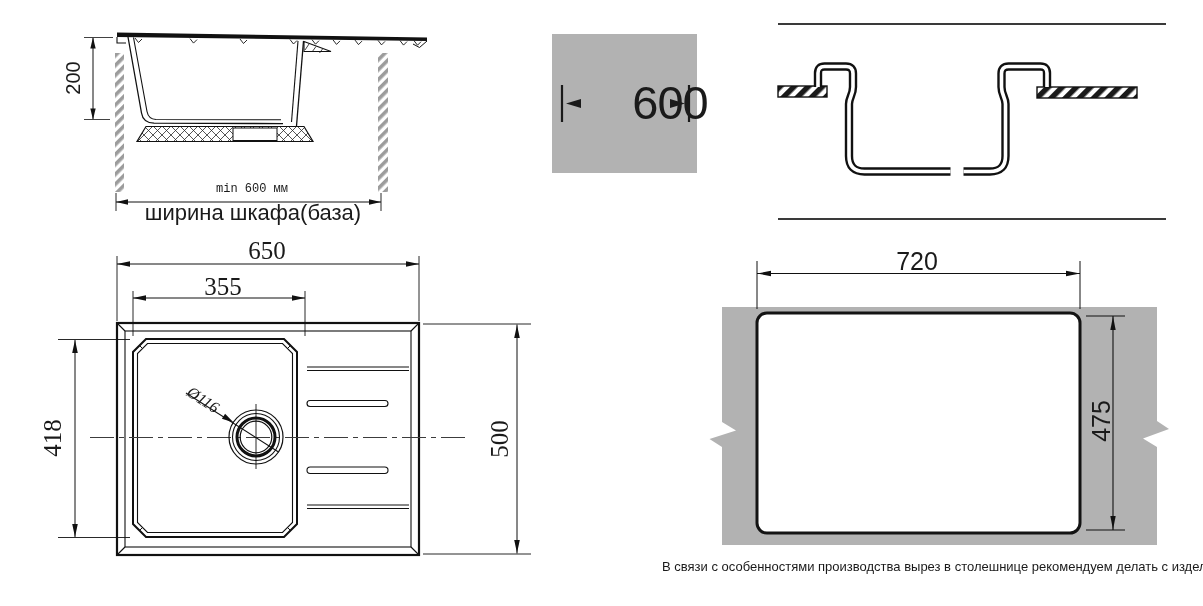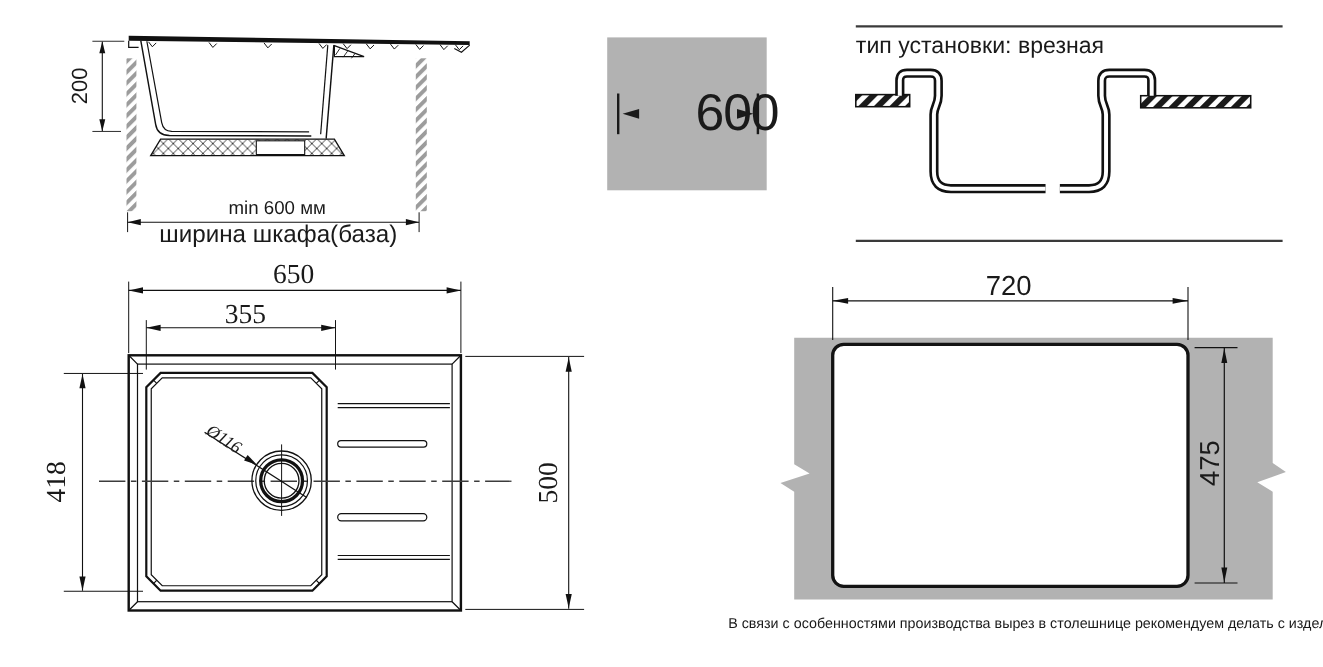--- a/index.html
+++ b/index.html
@@ -5,21 +5,21 @@
   html,body{margin:0;padding:0;background:#fff;}
   .stage{position:relative;width:1203px;height:606px;background:#fff;overflow:hidden;
          font-family:"Liberation Sans",sans-serif;color:#1a1a1a;}
   .stage svg{position:absolute;left:0;top:0;}
   .lbl{position:absolute;transform:translate(-50%,-50%);white-space:nowrap;line-height:1;color:#1a1a1a;}
   .rot90{transform:translate(-50%,-50%) rotate(-90deg);}
   .rot33{transform:translate(-50%,-50%) rotate(33deg);}
   .tl{position:absolute;white-space:nowrap;line-height:1;color:#1a1a1a;}
   .serif{font-family:"Liberation Serif",serif;}
   .it{font-style:italic;}
-  .f13{font-size:13px;} .f17{font-size:17px;} .f18{font-size:22px;} .f20{font-size:20px;}
+  .f13{font-size:13px;} .f17{font-size:12px;font-family:Liberation Mono, monospace;} .f18{font-size:22px;} .f20{font-size:20px;}
   .f21{font-size:21px;} .f25{font-size:25px;}
   .f47{font-size:47px;letter-spacing:-1px;}
 </style>
 </head>
 <body>
 
 <div class="stage">
 
 <svg width="1203" height="606" viewBox="0 0 1203 606">
   <defs>
@@ -176,21 +176,20 @@
     </g>
   </g>
 </svg>
 
   <div class="lbl rot90 f20" style="left:73px;top:78px;">200</div>
   <div class="lbl f17" style="left:252px;top:189px;">min 600 мм</div>
   <div class="lbl f18" style="left:253px;top:213px;">ширина шкафа(база)</div>
 
   <div class="lbl f47" style="left:626px;top:102px;margin-left:44px;">600</div>
 
-  <div class="tl f21" style="left:778px;top:31px;">тип установки: врезная</div>
 
   <div class="lbl serif f25" style="left:267px;top:250px;">650</div>
   <div class="lbl serif f25" style="left:223px;top:286px;">355</div>
   <div class="lbl rot90 serif f25" style="left:52px;top:438px;">418</div>
   <div class="lbl rot90 serif f25" style="left:499px;top:439px;">500</div>
   <div class="lbl rot33 serif it" style="left:203px;top:400px;font-size:16px;">Ø116</div>
 
   <div class="lbl f25" style="left:917px;top:261px;">720</div>
   <div class="lbl rot90 f25" style="left:1101px;top:421px;">475</div>
 

